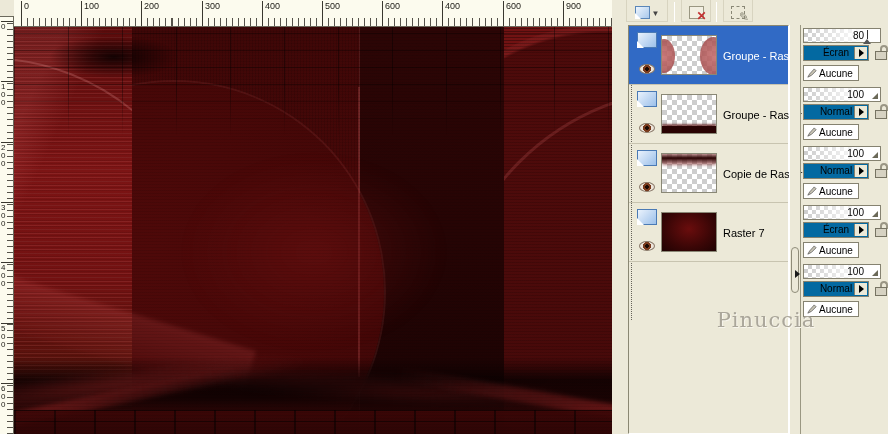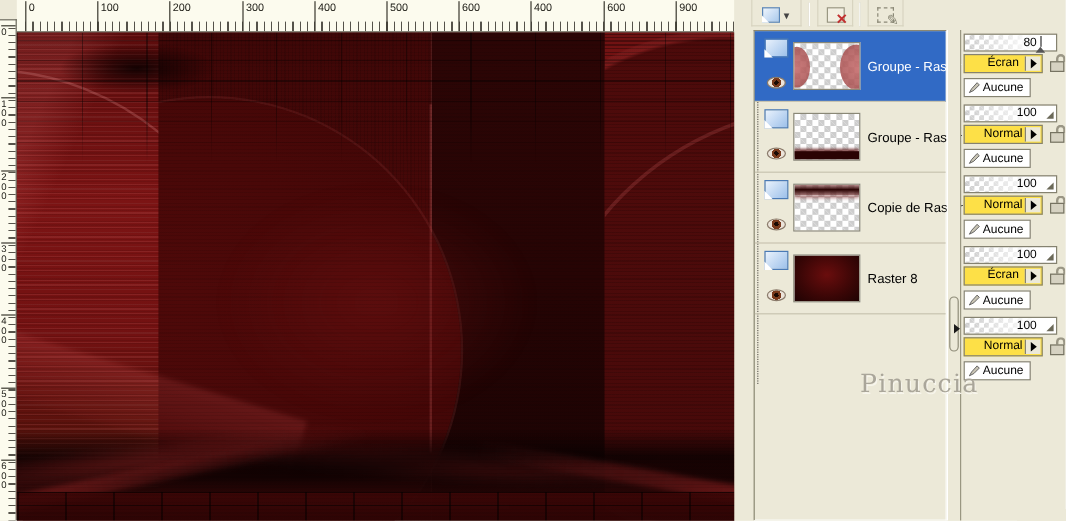--- a/index.html
+++ b/index.html
@@ -156,21 +156,21 @@
         linear-gradient(45deg,#c9c9c9 25%,transparent 25%,transparent 75%,#c9c9c9 75%),
         linear-gradient(45deg,#c9c9c9 25%,#fff 25%,#fff 75%,#c9c9c9 75%);
       background-size:auto,8px 8px,8px 8px; background-position:0 0,0 0,4px 4px; }
   .op-val { position:absolute; right:16px; top:0; font-size:10px; color:#000; line-height:13px; }
   .op-cursor { position:absolute; left:63px; top:1px; width:1px; height:9px; background:#333; }
   .op-cursor::after { content:""; position:absolute; left:-4px; top:9px; width:0; height:0;
       border-left:4px solid transparent; border-right:4px solid transparent; border-bottom:5px solid #555; }
   .op-corner { position:absolute; right:2px; bottom:2px; width:0; height:0;
       border-bottom:6px solid #6b6958; border-left:6px solid transparent; }
   .dd-box { position:absolute; left:2px; top:19px; width:66px; height:16px; border:1px solid #858270;
-      background:#fde047; font-size:10px; line-height:14px; text-align:center; color:#000; }
+      background:#0369a1; font-size:10px; line-height:14px; text-align:center; color:#000; }
   .dd-arrow-btn { position:absolute; right:1px; top:1px; width:13px; height:12px; background:#ece9d8;
       border-left:1px solid #858270; display:flex; align-items:center; justify-content:center; }
   .dd-arrow-btn i { width:0; height:0; border-left:5px solid #000;
       border-top:4px solid transparent; border-bottom:4px solid transparent; }
   .lock { position:absolute; left:72px; top:19px; width:20px; height:16px; }
   .lock .shackle { position:absolute; left:7px; top:0; width:8px; height:7px;
       border:2px solid #9a9685; border-bottom:none; border-radius:4px 4px 0 0; }
   .lock .body { position:absolute; left:2px; top:6px; width:12px; height:9px;
       background:#d6d2c2; border:1px solid #767362; }
   .link-btn { position:absolute; left:2px; top:39px; height:16px; border:1px solid #858270;
@@ -288,21 +288,21 @@
         <span class="layer-name">Copie de Raster 2</span>
       </div>
 
 
       <div class="layer-row">
         <span class="row-page-icon"></span>
         <span class="eye-icon"></span>
         <span class="thumb">
           <span class="t-solid"></span>
         </span>
-        <span class="layer-name">Raster 8</span>
+        <span class="layer-name">Raster 7</span>
       </div>
     </div>
 
     <div class="splitter">
       <div class="split-handle"></div>
       <div class="split-arrow"></div>
     </div>
 
     <div class="controls">
 

